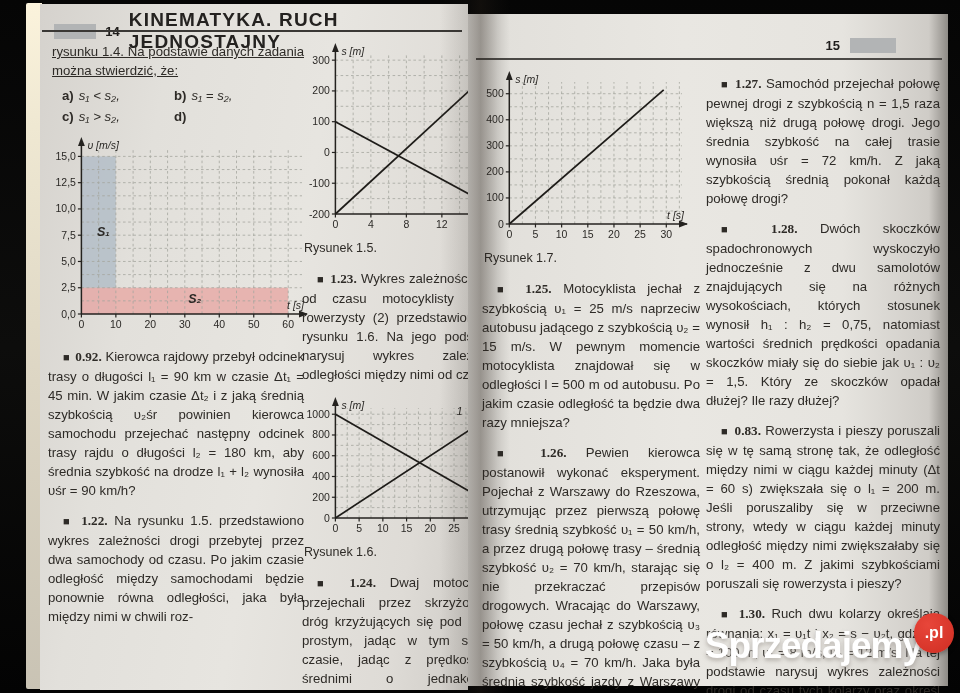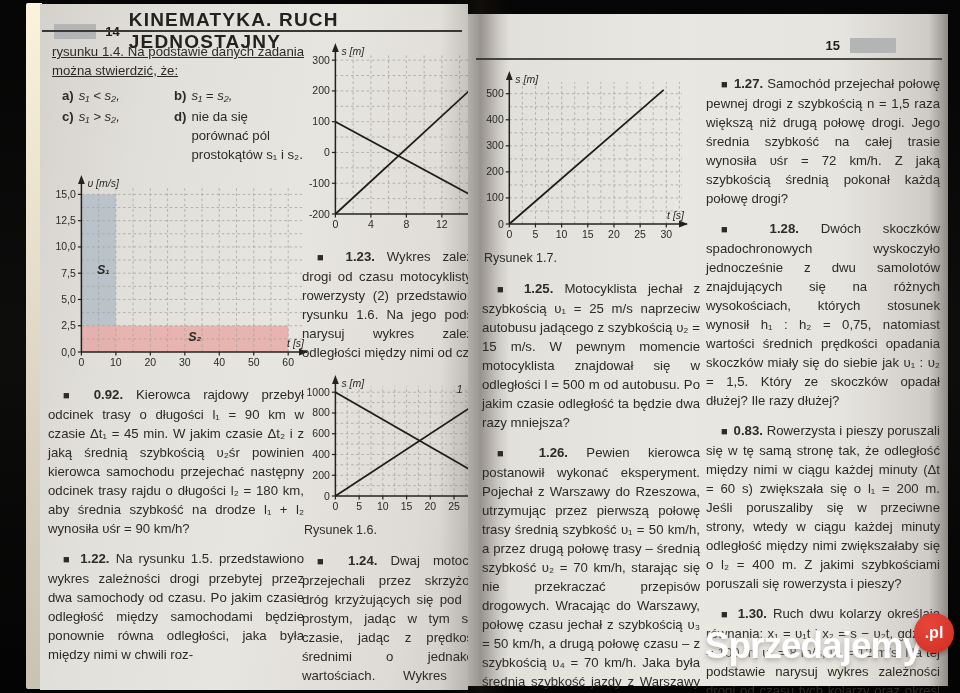--- a/index.html
+++ b/index.html
@@ -34,21 +34,21 @@
   
   .col{position:absolute;font-size:13.2px;line-height:19px;text-align:justify;}
   .col1{left:8px;top:34px;width:256px;}
   .col2{left:262px;top:28px;width:166px;height:656px;overflow:hidden;}
   .col2 .inner{width:202px;}
   .col3{left:14px;top:46px;width:218px;}
   .col4{left:238px;top:46px;width:234px;}
 
   p.para{margin:4px 0 6px 4px;text-decoration:underline;}
   p.prob{margin:11px 0 10px 0;text-indent:15px;}
-  .pnum{font-weight:bold;}
+  .pnum{font-weight:bold;font-family:Liberation Serif, serif;}
   .bullet{font-size:11px;letter-spacing:2px;}
 
   .options{margin:2px 0 6px 14px;display:grid;grid-template-columns:104px 1fr;column-gap:8px;row-gap:2px;}
   .opt{display:flex;gap:5px;text-align:left;}
   .opt .key{font-weight:bold;}
   .opt .val{font-style:italic;}
   .opt-d .val{font-style:normal;}
 
   figure{margin:8px 0 4px 0;}
   figcaption{font-size:12.5px;margin:3px 0 0 2px;text-align:left;}
@@ -88,21 +88,20 @@
         <div class="opt">
           <span class="key">b)</span>
           <span class="val">s₁ = s₂,</span>
         </div>
         <div class="opt">
           <span class="key">c)</span>
           <span class="val">s₁ &gt; s₂,</span>
         </div>
         <div class="opt opt-d">
           <span class="key">d)</span>
-          <span class="val">nie da się porównać pól prostokątów s₁ i s₂.</span>
         </div>
       </div>
 
       <figure>
         <svg class="chart" width="262" height="202">
             <rect x="33.4" y="22.405063291139243" width="34.46875000000001" height="157.59493670886076" fill="#b6c0c9" fill-opacity="0.92"></rect>
             <rect x="33.4" y="153.73417721518987" width="206.8125" height="26.265822784810126" fill="#e7b0ab" fill-opacity="0.92"></rect>
             <line x1="50.634375" y1="180" x2="50.634375" y2="14" stroke="#a4a69e" stroke-width="0.8" stroke-dasharray="2.6 2.6"></line>
             <line x1="67.86875" y1="180" x2="67.86875" y2="14" stroke="#a4a69e" stroke-width="0.8" stroke-dasharray="2.6 2.6"></line>
             <line x1="85.103125" y1="180" x2="85.103125" y2="14" stroke="#a4a69e" stroke-width="0.8" stroke-dasharray="2.6 2.6"></line>
@@ -224,20 +223,21 @@
               <text x="27.9" y="85.19230769230771" text-anchor="end" font-size="10.5">100</text>
               <line x1="29.9" y1="50.92307692307692" x2="33.4" y2="50.92307692307692" stroke="#24221f" stroke-width="1.2"></line>
               <text x="27.9" y="54.42307692307692" text-anchor="end" font-size="10.5">200</text>
               <line x1="29.9" y1="20.15384615384616" x2="33.4" y2="20.15384615384616" stroke="#24221f" stroke-width="1.2"></line>
               <text x="27.9" y="23.65384615384616" text-anchor="end" font-size="10.5">300</text>
               <text x="39.4" y="15" font-size="10.5" font-style="italic">s [m]</text>
               <text x="188" y="169" text-anchor="end" font-size="10.5" font-style="italic">t [s]</text>
               <polyline points="33.4,174 175.353488372093,43.230769230769226" fill="none" stroke="#1e1c19" stroke-width="1.7"></polyline>
               <polyline points="33.4,81.69230769230771 175.353488372093,158.6153846153846" fill="none" stroke="#1e1c19" stroke-width="1.7"></polyline>
             </svg>
+          <figcaption>Rysunek 1.5.</figcaption>
         </figure>
 
         <p class="prob">
           <span class="bullet">■</span>
           <span class="pnum">1.23.</span>
           <span>Wykres zależności drogi od czasu motocyklisty (1) i rowerzysty (2) przedstawiono na rysunku 1.6. Na jego podstawie narysuj wykres zależności odległości między nimi od czasu.</span>
         </p>
 
         <figure>
           <svg class="chart" width="198" height="146">

